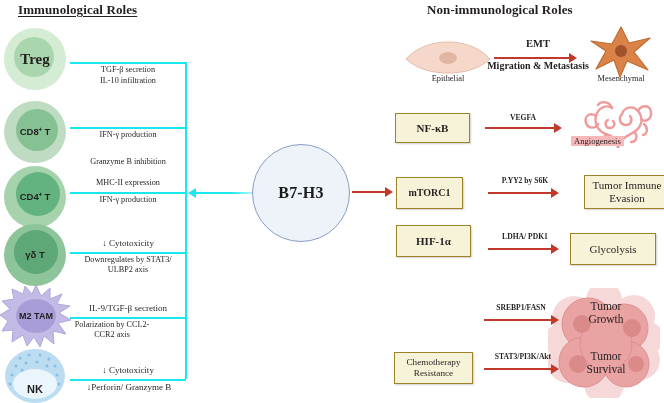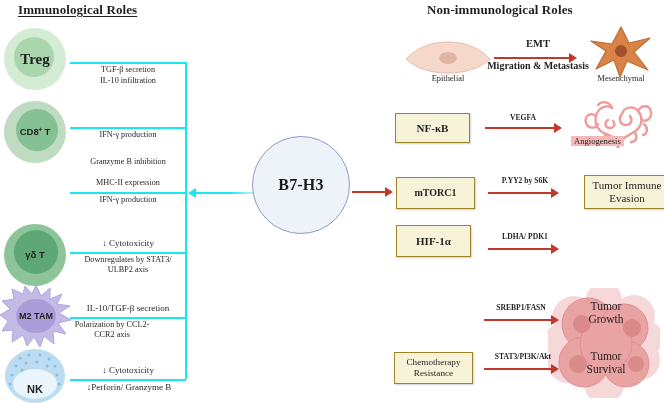--- a/index.html
+++ b/index.html
@@ -199,20 +199,25 @@
     <div class="cell-inner" style="left:10px; top:9px; width:40px; height:40px; background:#a9d6ad;"></div>
     <div class="cell-label serif">Treg</div>
   </div>
 
   <div class="cell-wrap" style="left:4px; top:101px; width:62px; height:62px;">
     <div class="cell-outer" style="background:#bfdcc2;"></div>
     <div class="cell-inner" style="left:12px; top:8px; width:42px; height:42px; background:#86c193;"></div>
     <div class="cell-label">CD8⁺ T</div>
   </div>
 
+  <div class="cell-wrap" style="left:4px; top:166px; width:62px; height:62px;">
+    <div class="cell-outer" style="background:#a6d3ab;"></div>
+    <div class="cell-inner" style="left:12px; top:6px; width:44px; height:44px; background:#62b37f;"></div>
+    <div class="cell-label">CD4⁺ T</div>
+  </div>
 
   <div class="cell-wrap" style="left:4px; top:224px; width:62px; height:62px;">
     <div class="cell-outer" style="background:#8dc49a;"></div>
     <div class="cell-inner" style="left:10px; top:6px; width:44px; height:44px; background:#5da876;"></div>
     <div class="cell-label">γδ T</div>
   </div>
 
   <div class="cell-wrap" style="left:0px; top:284px; width:72px; height:64px;">
     <svg width="72" height="64" viewBox="0 0 72 64" style="position:absolute;left:0;top:0;">
       <polygon points="36,1 41,12 50,4 50,15 62,10 57,20 70,22 59,29 71,36 58,39 66,50 53,47 54,60 44,52 40,63 34,53 27,62 23,51 12,58 13,46 2,47 8,37 0,31 10,25 2,17 14,15 12,5 23,10 25,2 32,10" fill="#c3bbe6" stroke="#b0a6de" stroke-width="1"></polygon>
@@ -263,28 +268,28 @@
   <div class="path-txt" style="left:72px; top:113px; width:112px;margin-top:44px;">Granzyme B inhibition</div>
   <div class="path-txt" style="left:72px; top:130px; width:112px;">IFN-γ production</div>
 
   <div class="path-txt" style="left:72px; top:178px; width:112px;">MHC-II expression</div>
   <div class="path-txt" style="left:72px; top:195px; width:112px;">IFN-γ production</div>
 
   <div class="path-txt big" style="left:72px; top:238px; width:112px;">↓ Cytotoxicity</div>
   <div class="path-txt" style="left:72px; top:255px; width:112px;">Downregulates by STAT3/
 ULBP2 axis</div>
 
-  <div class="path-txt big" style="left:72px; top:303px; width:112px;">IL-10/TGF-β secretion</div>
+  <div class="path-txt big" style="left:72px; top:303px; width:112px;">IL-9/TGF-β secretion</div>
   <div class="path-txt" style="left:56px; top:320px; width:112px;">Polarization by  CCL2-
 CCR2 axis</div>
 
   <div class="path-txt big" style="left:72px; top:365px; width:112px;">↓ Cytotoxicity</div>
   <div class="path-txt big" style="left:70px; top:382px; width:118px;">↓Perforin/ Granzyme B</div>
 
-  <div class="center-node" style="left:252px; top:136px; width:96px; height:96px;">
+  <div class="center-node" style="left:252px; top:144px; width:96px; height:96px;">
     <span>B7-H3</span>
   </div>
 
   <div class="red-line" style="left:352px; top:191px; width:34px;"></div>
   <div class="red-head" style="left:385px; top:187px;"></div>
 
   <svg class="abs" style="left:404px; top:40px;" width="88" height="34" viewBox="0 0 88 34">
     <path d="M2 19 C14 6, 30 2, 44 2 C58 2, 74 6, 86 19 C74 30, 58 33, 44 33 C30 33, 14 30, 2 19 Z" fill="#f6d8cb" stroke="#e3bda9" stroke-width="1"></path>
     <ellipse cx="44" cy="18" rx="9" ry="6" fill="#e0b6a2"></ellipse>
   </svg>
@@ -317,37 +322,40 @@
       <path d="M60 13 C64 6, 72 7, 73 14 C74 21, 67 25, 63 21"></path>
       <path d="M44 16 C40 20, 42 27, 48 27 C53 27, 55 22, 52 18"></path>
       <path d="M28 36 C24 41, 27 47, 32 46"></path>
       <path d="M56 34 C60 37, 59 44, 53 44"></path>
       <path d="M30 22 C26 24, 27 30, 32 30 C36 30, 38 26, 35 23"></path>
       <path d="M66 26 C70 29, 70 36, 65 37"></path>
     </g>
   </svg>
   <div class="angio-cap" style="left:571px; top:136px;">Angiogenesis</div>
 
-  <div class="ybox" style="left:396px; top:177px; width:79px; height:32px; font-size:10px; font-weight:700;">
+  <div class="ybox" style="left:396px; top:177px; width:67px; height:32px; font-size:10px; font-weight:700;">
     <span>mTORC1</span>
   </div>
   <div class="red-lbl" style="left:486px; top:176px; width:78px;">P.YY2 by S6K</div>
   <div class="red-line" style="left:488px; top:192px; width:64px;"></div>
   <div class="red-head" style="left:551px; top:188px;"></div>
   <div class="ybox" style="left:584px; top:175px; width:86px; height:34px; font-size:11px;">
     <span>Tumor Immune
 Evasion</span>
   </div>
 
   <div class="ybox" style="left:396px; top:217px; width:75px; height:32px; font-size:11px; font-weight:700;margin-top:8px;">
     <span>HIF-1α</span>
   </div>
   <div class="red-lbl" style="left:486px; top:232px; width:78px;">LDHA/ PDK1</div>
   <div class="red-line" style="left:488px; top:248px; width:64px;"></div>
   <div class="red-head" style="left:551px; top:244px;"></div>
+  <div class="ybox" style="left:570px; top:233px; width:86px; height:32px; font-size:11px;">
+    <span>Glycolysis</span>
+  </div>
 
   <svg class="abs" style="left:548px; top:288px;" width="112" height="110" viewBox="0 0 112 110">
     <g opacity="0.55" fill="#f0b9b9">
       <circle cx="26" cy="30" r="22"></circle>
         <circle cx="86" cy="28" r="21"></circle>
       <circle cx="20" cy="74" r="21"></circle>
         <circle cx="92" cy="72" r="20"></circle>
       <circle cx="56" cy="96" r="20"></circle>
         <circle cx="56" cy="12" r="18"></circle>
       <circle cx="100" cy="50" r="16"></circle>

